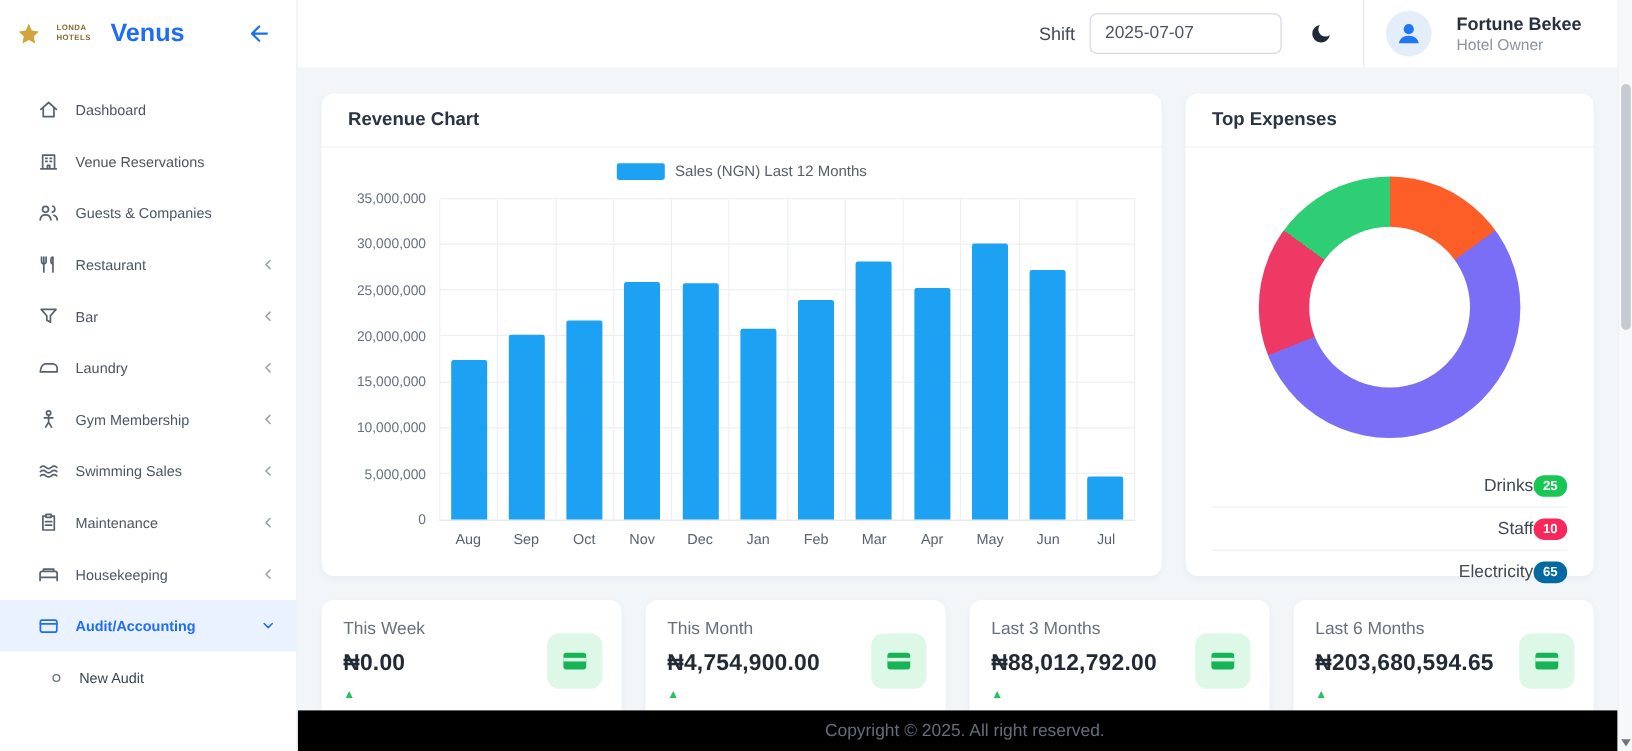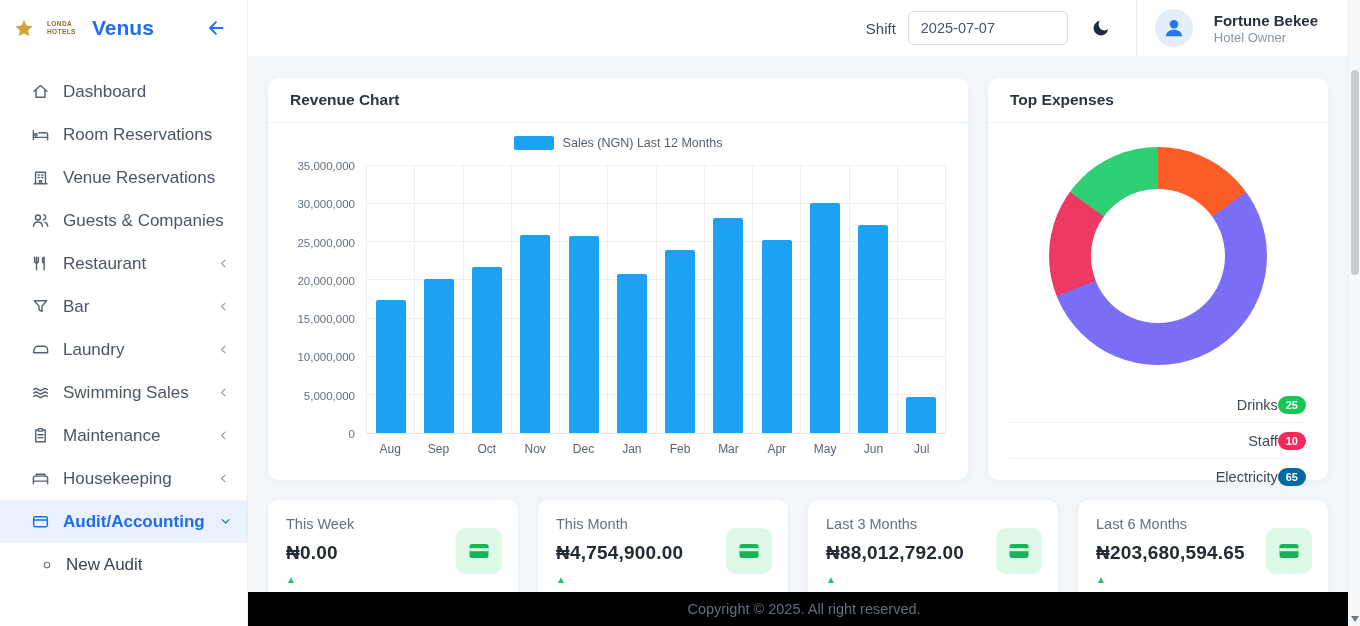--- a/index.html
+++ b/index.html
@@ -19,21 +19,21 @@
   .logo-emblem { width:20px; height:20px; flex:0 0 auto; }
   .logo-text {
     width:30px; font-size:6.5px; font-weight:700; color:#8a6d2f;
     line-height:1.3; letter-spacing:.4px;
   }
   .brand-title { font-size:21px; font-weight:700; color:#1f6cf5; flex:1; margin-left:2px; }
   .collapse-btn { background:none; border:none; cursor:pointer; display:flex; padding:4px; }
   .nav { padding-top:14px; }
   .nav-item {
     display:flex; align-items:center; gap:13px; height:43px;
-    padding:0 16px 0 31px; font-size:17px; color:#4c5662; cursor:pointer;
+    padding:0 16px 0 31px; font-size:12px; color:#4c5662; cursor:pointer;
   }
   .nav-item svg { stroke:#57626f; flex:0 0 auto; }
   .nav-label { flex:1; white-space:nowrap; }
   .nav-chevron { display:flex; }
   .nav-chevron svg { stroke:#98a1ac; }
   .nav-item.active { background:#e9f2fe; color:#1f6cf5; font-weight:600; }
   .nav-item.active svg { stroke:#1f6cf5; }
   .nav-item.sub { padding-left:40px; gap:12px; color:#3c4552; }
   .nav-item.sub svg { stroke:#6b7681; }
   
@@ -123,27 +123,20 @@
 
   <div class="nav">
 
     <div class="nav-item">
       <svg width="19" height="19" viewBox="0 0 20 20" fill="none" stroke-width="1.5" stroke-linecap="round" stroke-linejoin="round">
           <path d="M3.2 9.7 10 3.6l6.8 6.1M5.3 8.3V16h9.4V8.3"></path>
         </svg>
       <span class="nav-label">Dashboard</span>
     </div>
 
-    <div class="nav-item">
-      <svg width="19" height="19" viewBox="0 0 20 20" fill="none" stroke-width="1.5" stroke-linecap="round" stroke-linejoin="round">
-          <path d="M2.5 6v9.5M2.5 13h15M17.5 15.5V10c0-1-.8-1.8-1.8-1.8H8.3"></path>
-          <circle cx="5.2" cy="10.2" r="1.3"></circle>
-        </svg>
-      <span class="nav-label">Room Reservations</span>
-    </div>
 
     <div class="nav-item">
       <svg width="19" height="19" viewBox="0 0 20 20" fill="none" stroke-width="1.5" stroke-linecap="round" stroke-linejoin="round">
           <path d="M4.8 16.5v-12h10.4v12M3.2 16.5h13.6M7.5 7.3h1.2M11.3 7.3h1.2M7.5 10h1.2M11.3 10h1.2M9 16.5v-3h2v3"></path>
         </svg>
       <span class="nav-label">Venue Reservations</span>
     </div>
 
     <div class="nav-item">
       <svg width="19" height="19" viewBox="0 0 20 20" fill="none" stroke-width="1.5" stroke-linecap="round" stroke-linejoin="round">
@@ -182,20 +175,32 @@
           <path d="M7 6.5h6.5c2.2 0 4 1.8 4 4v3H2.7c.3-3.9 2.1-7 4.3-7ZM2.7 13.5h14.8"></path>
         </svg>
       <span class="nav-label">Laundry</span>
       <span class="nav-chevron">
           <svg width="15" height="15" viewBox="0 0 20 20" fill="none" stroke-width="1.7" stroke-linecap="round" stroke-linejoin="round">
             <path d="M12 5.5 7.5 10l4.5 4.5"></path>
           </svg>
         </span>
     </div>
 
+    <div class="nav-item">
+      <svg width="19" height="19" viewBox="0 0 20 20" fill="none" stroke-width="1.5" stroke-linecap="round" stroke-linejoin="round">
+          <circle cx="10" cy="4.4" r="1.9"></circle>
+          <path d="M10 6.5v6M6.3 8.6h7.4M10 12.5l-2.6 4.3M10 12.5l2.6 4.3"></path>
+        </svg>
+      <span class="nav-label">Gym Membership</span>
+      <span class="nav-chevron">
+          <svg width="15" height="15" viewBox="0 0 20 20" fill="none" stroke-width="1.7" stroke-linecap="round" stroke-linejoin="round">
+            <path d="M12 5.5 7.5 10l4.5 4.5"></path>
+          </svg>
+        </span>
+    </div>
 
     <div class="nav-item">
       <svg width="19" height="19" viewBox="0 0 20 20" fill="none" stroke-width="1.5" stroke-linecap="round" stroke-linejoin="round">
           <path d="M2.8 6.8c1.6-1.4 3.2-1.4 4.8 0s3.2 1.4 4.8 0 3.2-1.4 4.8 0M2.8 10.5c1.6-1.4 3.2-1.4 4.8 0s3.2 1.4 4.8 0 3.2-1.4 4.8 0M2.8 14.2c1.6-1.4 3.2-1.4 4.8 0s3.2 1.4 4.8 0 3.2-1.4 4.8 0"></path>
         </svg>
       <span class="nav-label">Swimming Sales</span>
       <span class="nav-chevron">
           <svg width="15" height="15" viewBox="0 0 20 20" fill="none" stroke-width="1.7" stroke-linecap="round" stroke-linejoin="round">
             <path d="M12 5.5 7.5 10l4.5 4.5"></path>
           </svg>

